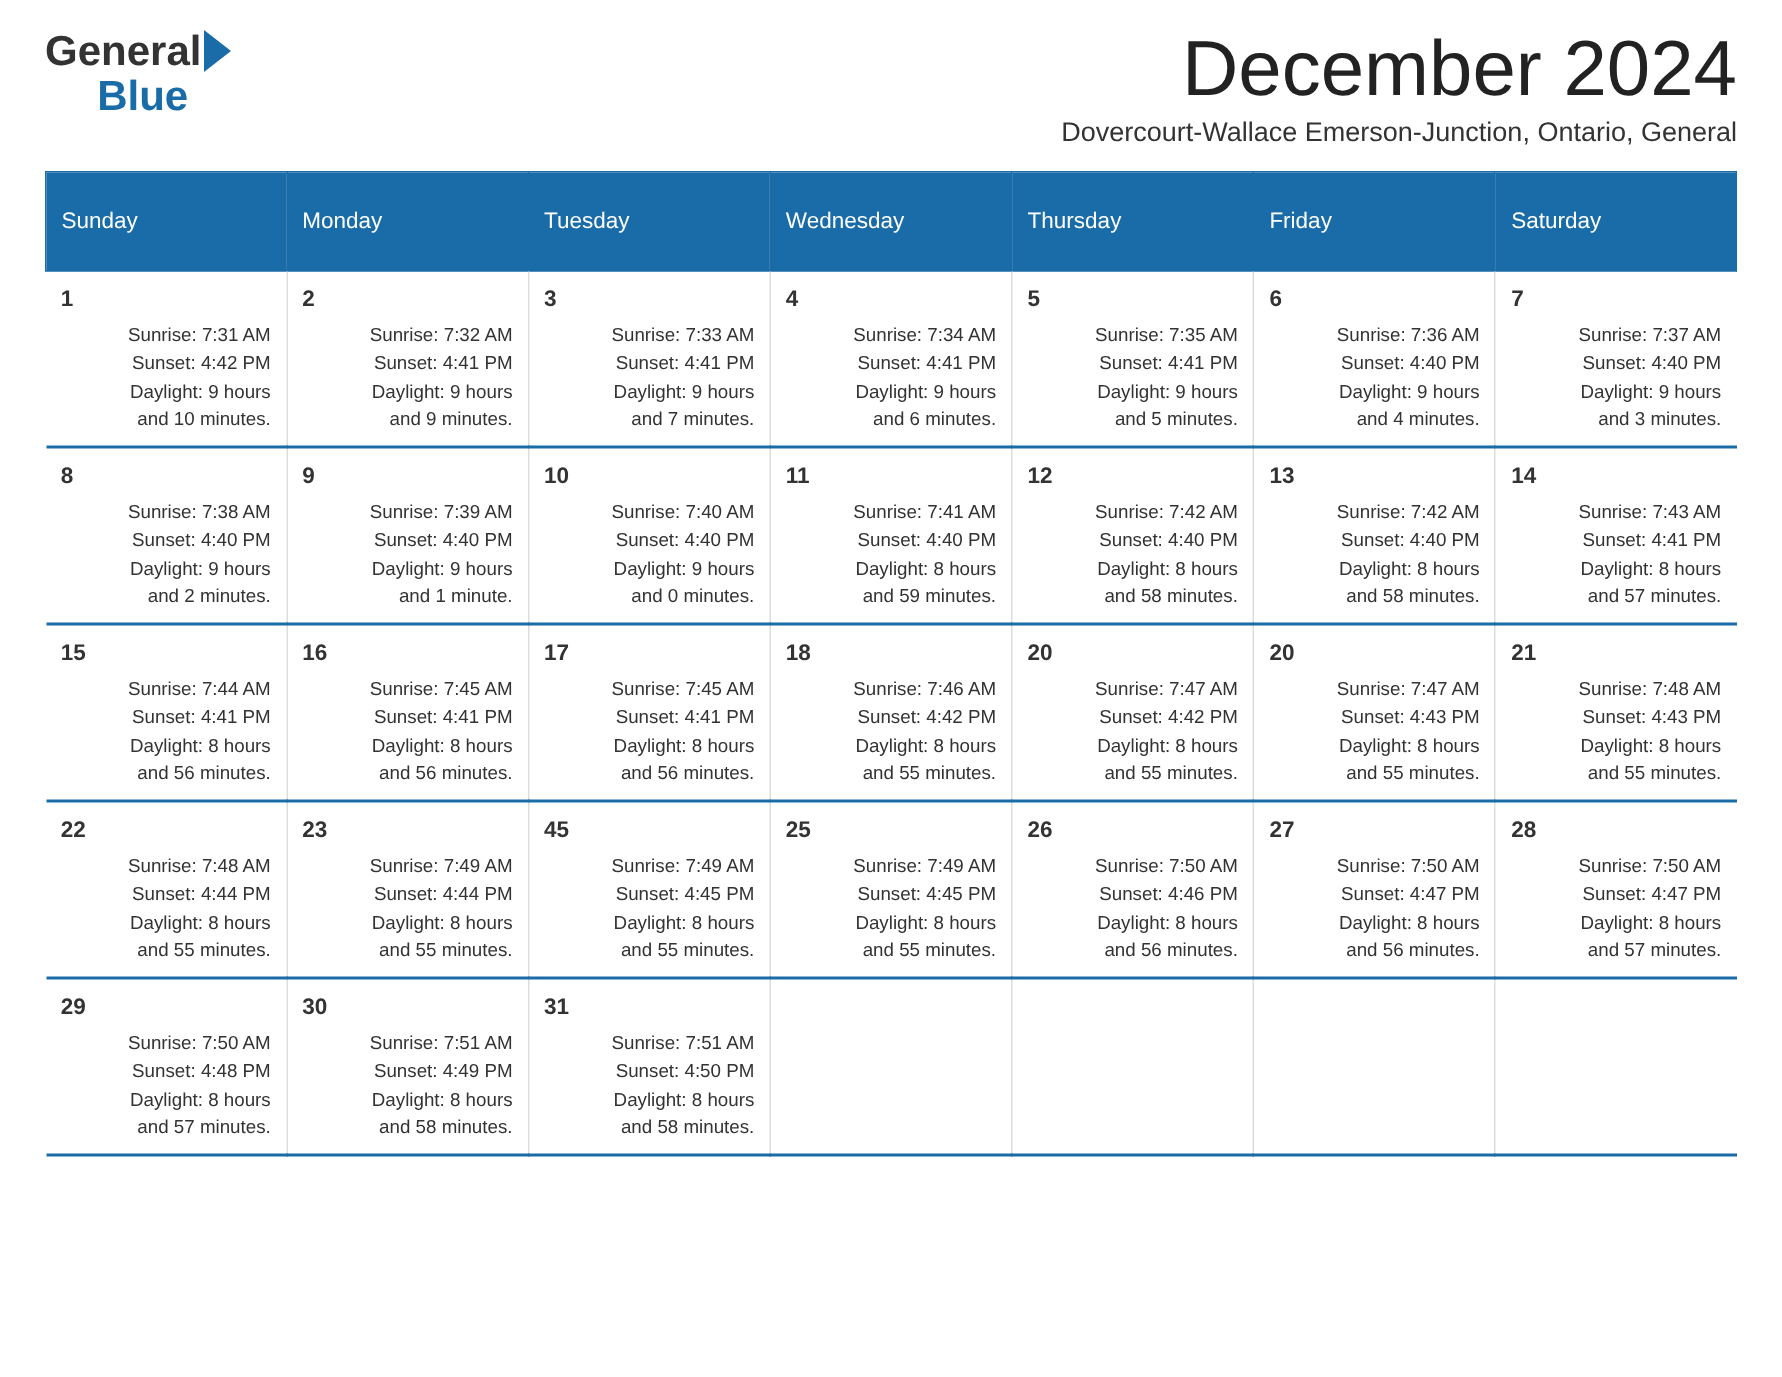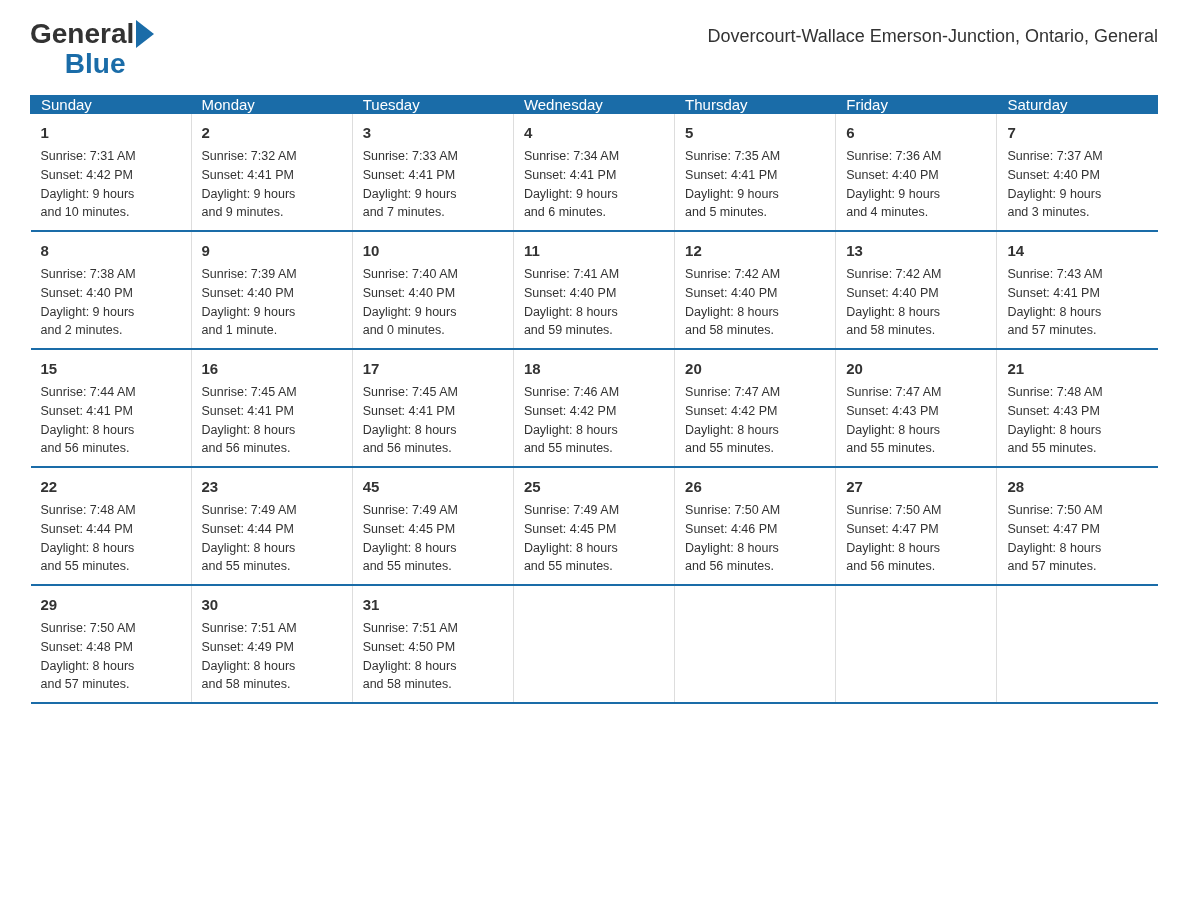--- a/index.html
+++ b/index.html
@@ -65,21 +65,21 @@
       border-collapse: collapse;
       margin-top: 15px;
     }
     thead tr {
       background-color: #1a6ca8;
     }
     thead th {
       color: #fff;
       font-size: 15px;
       font-weight: normal;
-      padding: 0 10px;
+      padding: 24px 10px;
       text-align: left;
       border: 1px solid #1a6ca8;
     }
     tbody tr {
       border-bottom: 2px solid #1a6ca8;
     }
     tbody td {
       vertical-align: top;
       padding: 8px 10px;
       font-size: 13px;
@@ -91,36 +91,38 @@
     tbody td:last-child { border-right: none; }
     .day-num {
       font-size: 15px;
       font-weight: bold;
       margin-bottom: 4px;
       display: block;
     }
     .day-info {
       font-size: 12.5px;
       line-height: 1.5;
+      text-align: right;
     }
   </style>
 </head>
 <body>
 
 <div class="header">
   <div class="logo">
     <div class="logo-text">
       <span class="logo-general">General</span>
       <span class="logo-arrow"></span>
     </div>
     <div style="margin-left: 4px;">
       <span class="logo-blue">Blue</span>
     </div>
   </div>
   <div class="title-section">
+    <div class="month-title">December 2024</div>
     <div class="subtitle">Dovercourt-Wallace Emerson-Junction, Ontario, General</div>
   </div>
 </div>
 
 <table>
   <thead>
     <tr>
     <th>Sunday</th>
         <th>Monday</th>
         <th>Tuesday</th>

